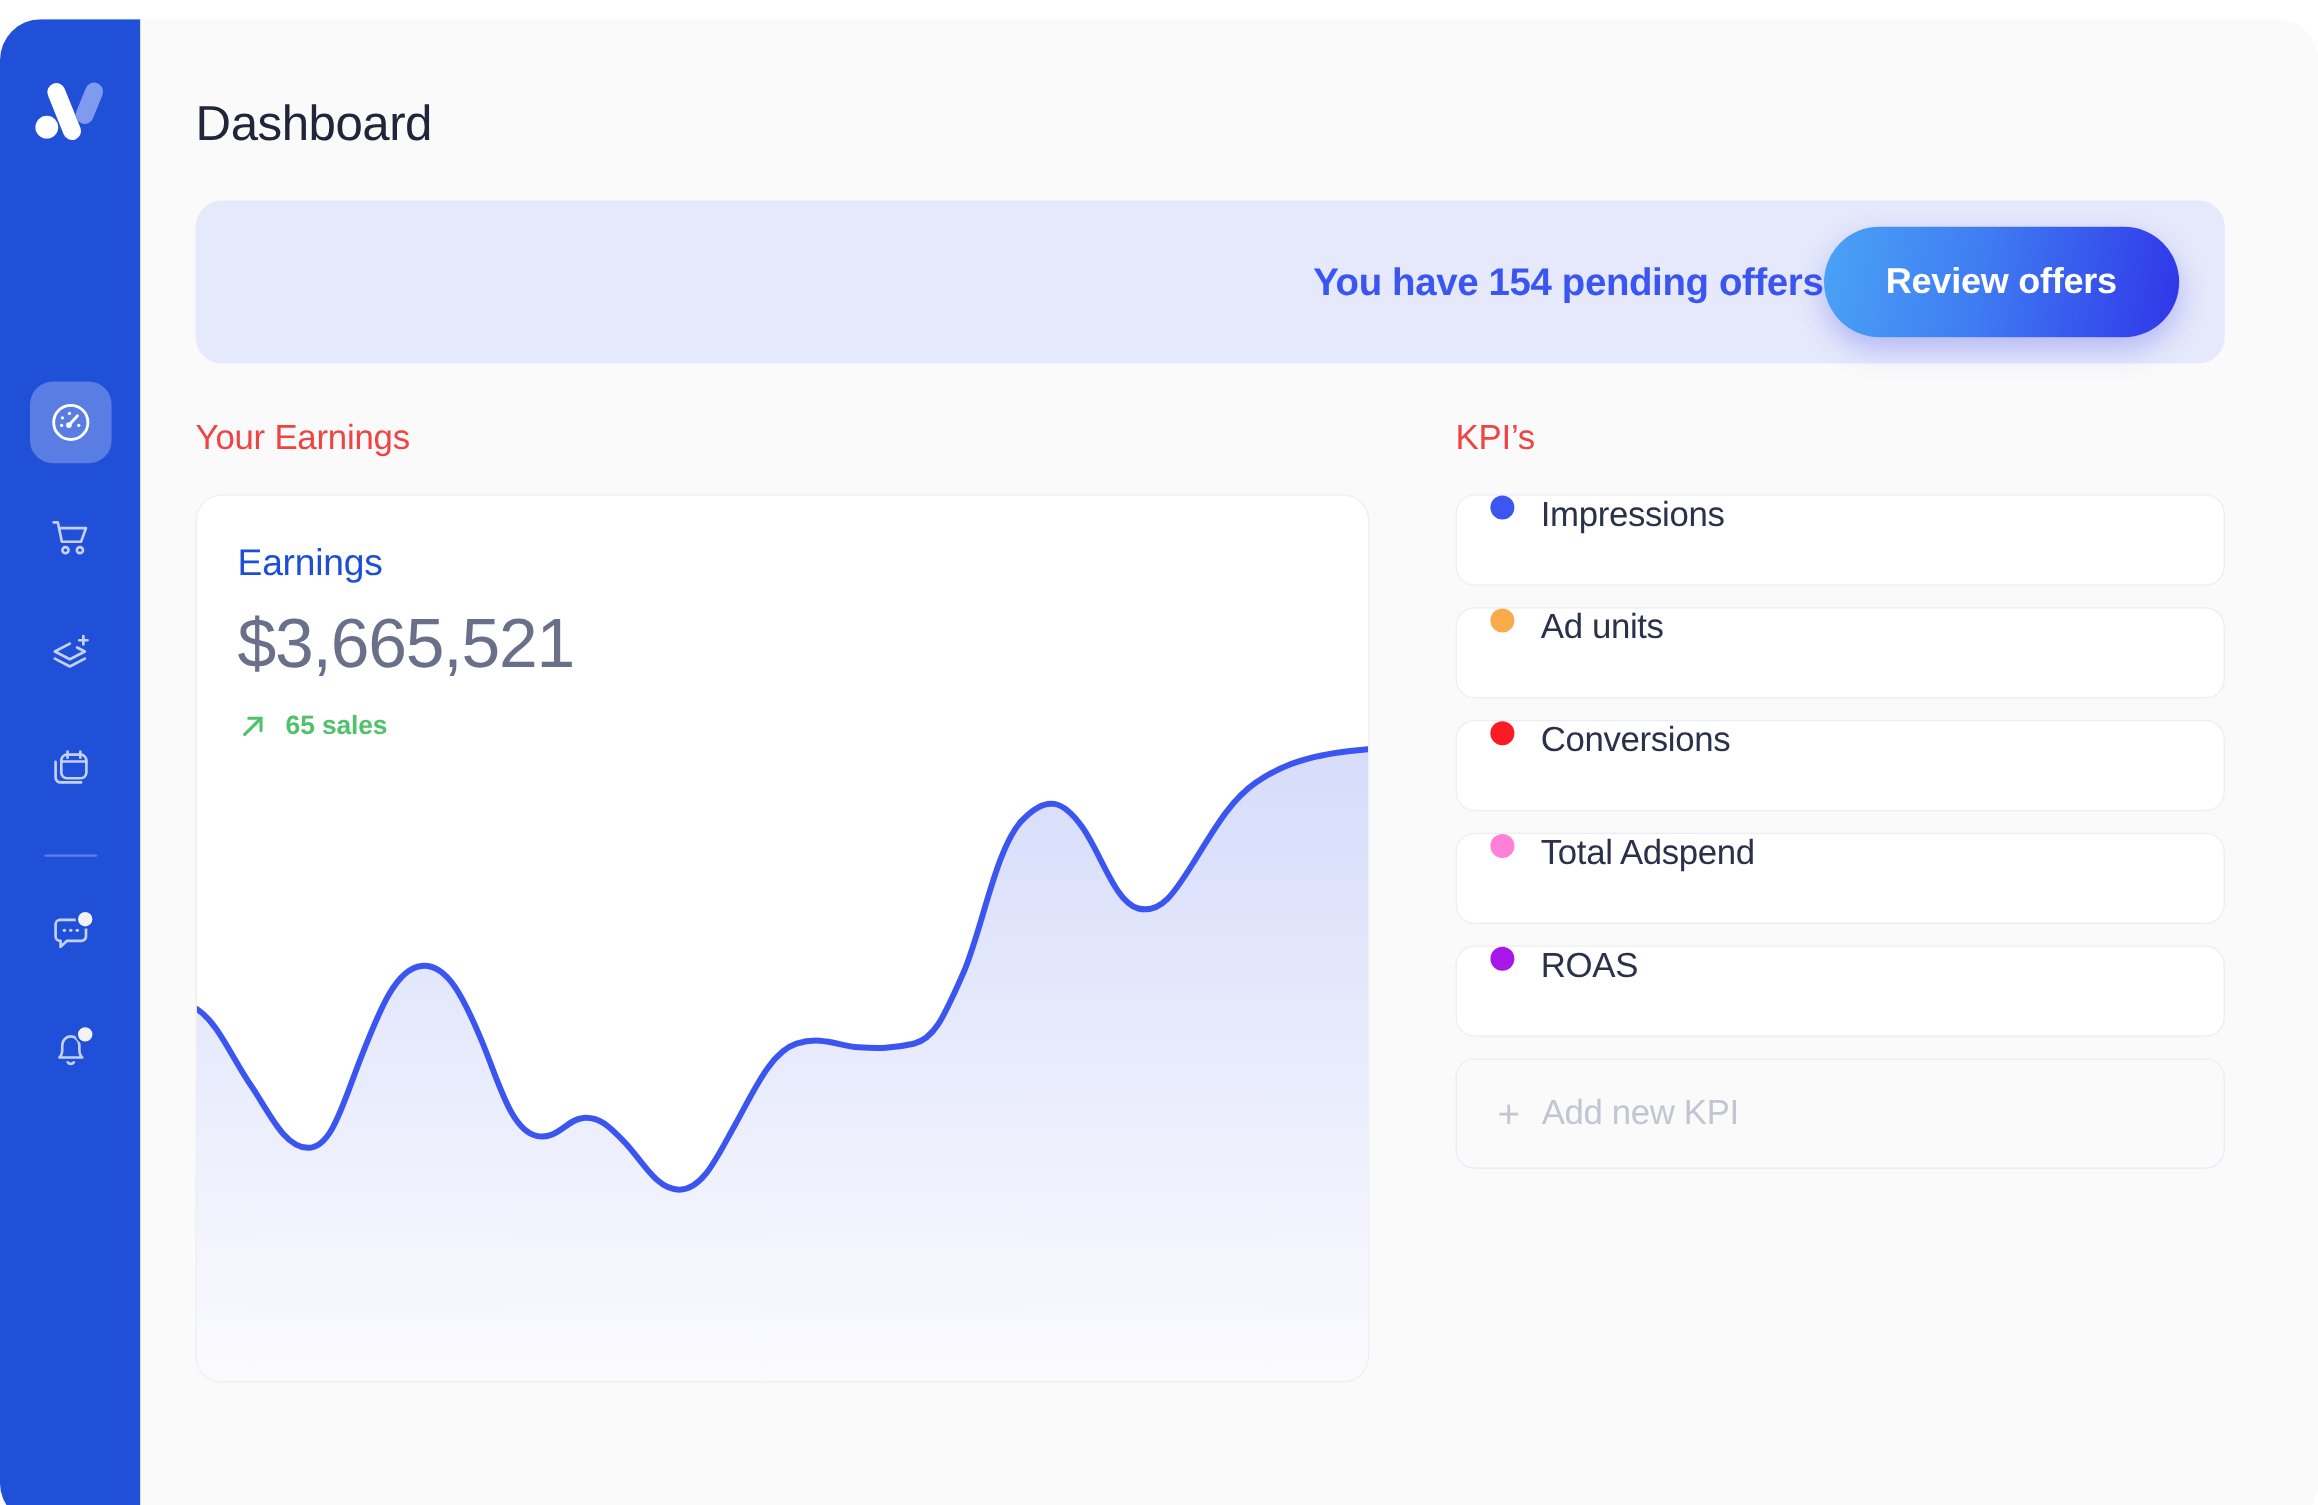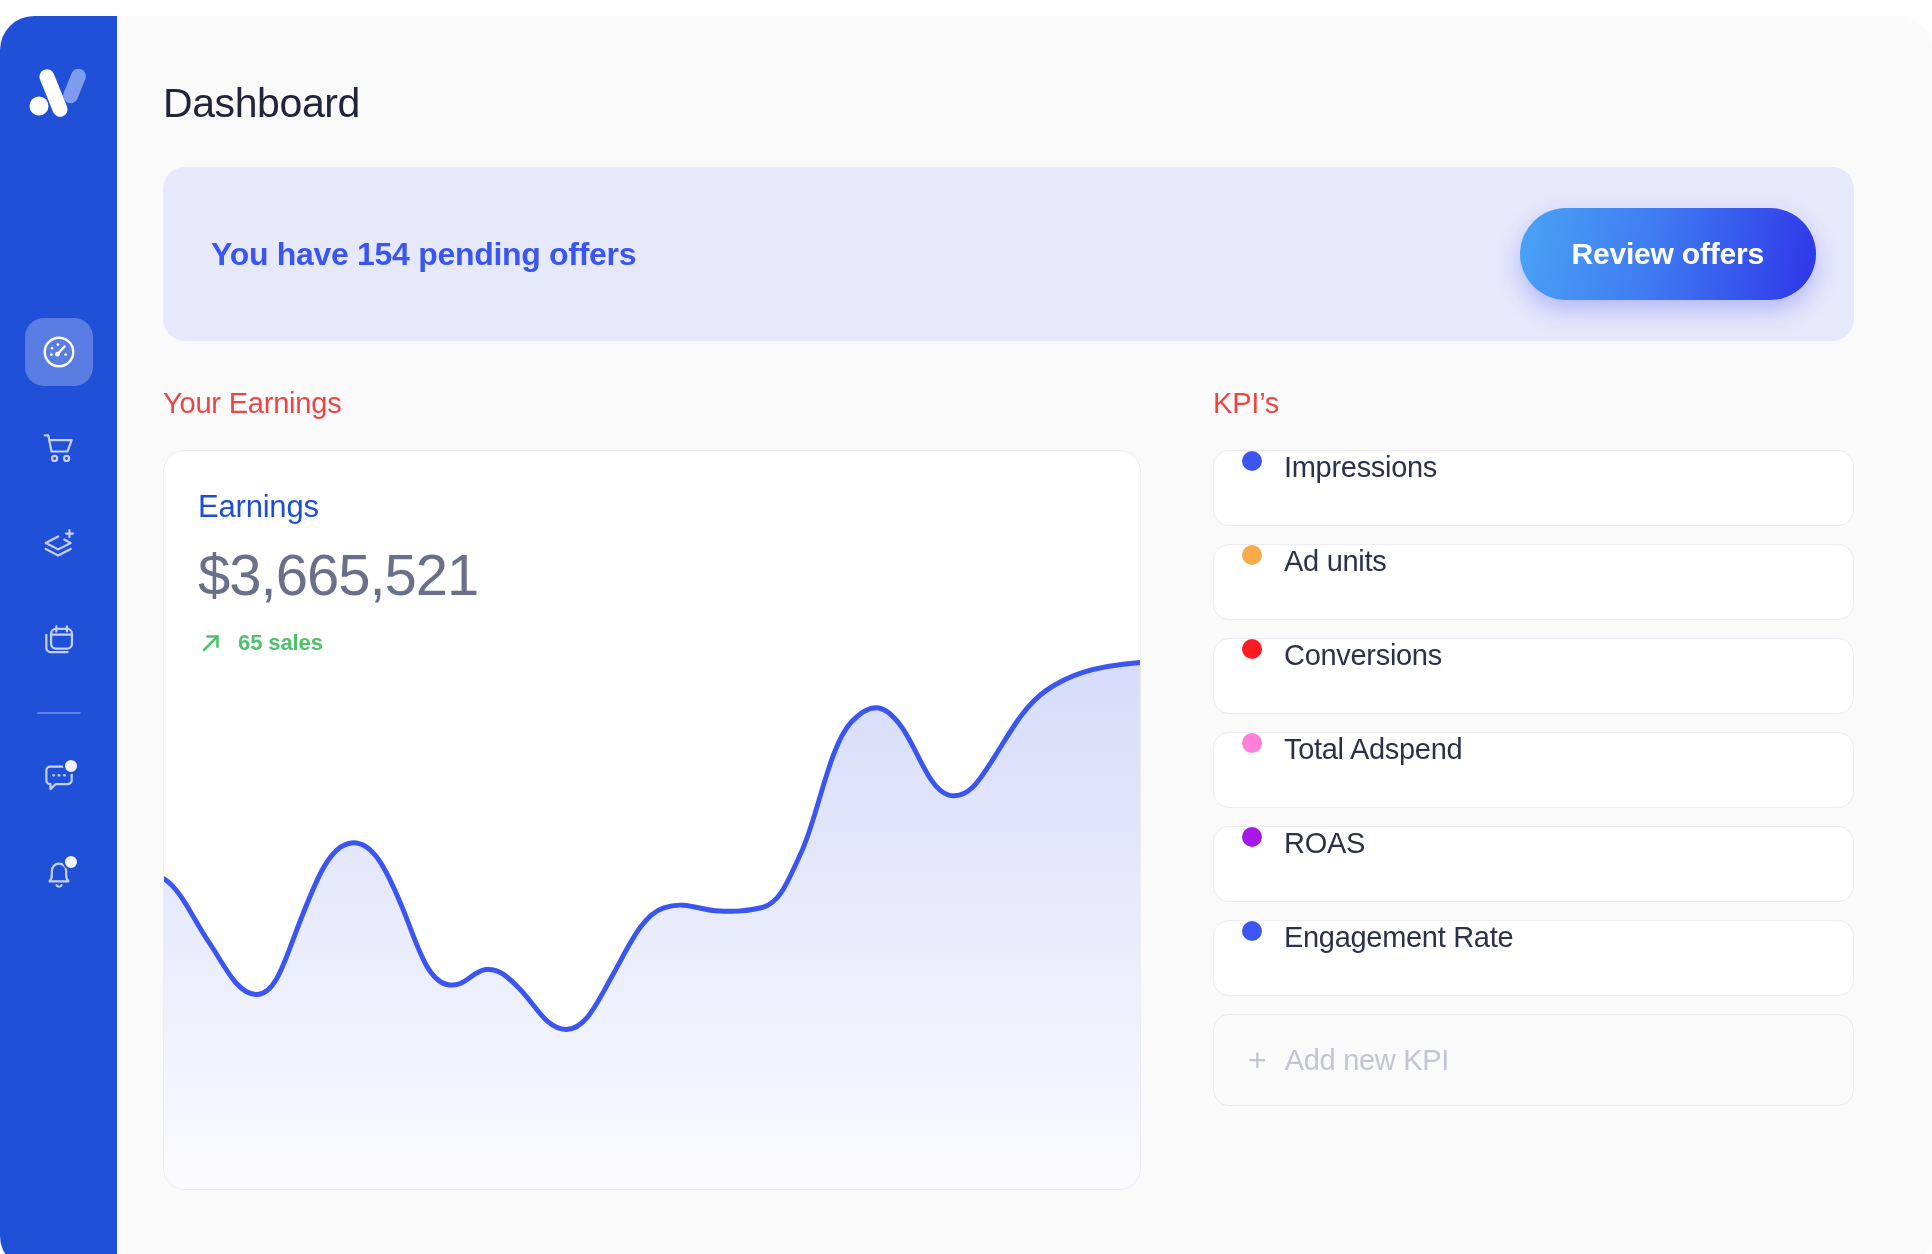--- a/index.html
+++ b/index.html
@@ -74,26 +74,26 @@
     font-size: 41px;
     font-weight: 400;
     color: #20253a;
     letter-spacing: -0.4px;
     margin: 20px 0 0 0;
   }
 
   
   .banner {
     margin-top: 40px;
-    height: 174px;
+    height: 136px;
     background: #e6e9fb;
     border-radius: 22px;
     display: flex;
     align-items: center;
-    justify-content: space-between;
+    justify-content: flex-end;
     padding: 0 38px 0 48px;
   }
   .banner-text {
     font-size: 32px;
     font-weight: bold;
     color: #3a55f0;
     letter-spacing: -0.3px;
   }
   .review-btn {
     border: none;
@@ -351,24 +351,20 @@
           <div class="kpi-item">
             <span class="kpi-dot" style="background: rgb(255, 128, 214);"></span>
             <span class="kpi-label">Total Adspend</span>
           </div>
 
           <div class="kpi-item">
             <span class="kpi-dot" style="background: rgb(167, 24, 232);"></span>
             <span class="kpi-label">ROAS</span>
           </div>
 
-          <div class="kpi-item">
-            <span class="kpi-dot" style="background: rgb(62, 86, 240);"></span>
-            <span class="kpi-label">Engagement Rate</span>
-          </div>
 
           <div class="kpi-add">
             <span class="plus-icon">+</span>
             <span class="kpi-add-label">Add new KPI</span>
           </div>
 
         </div>
       </div>
 
     </div>

